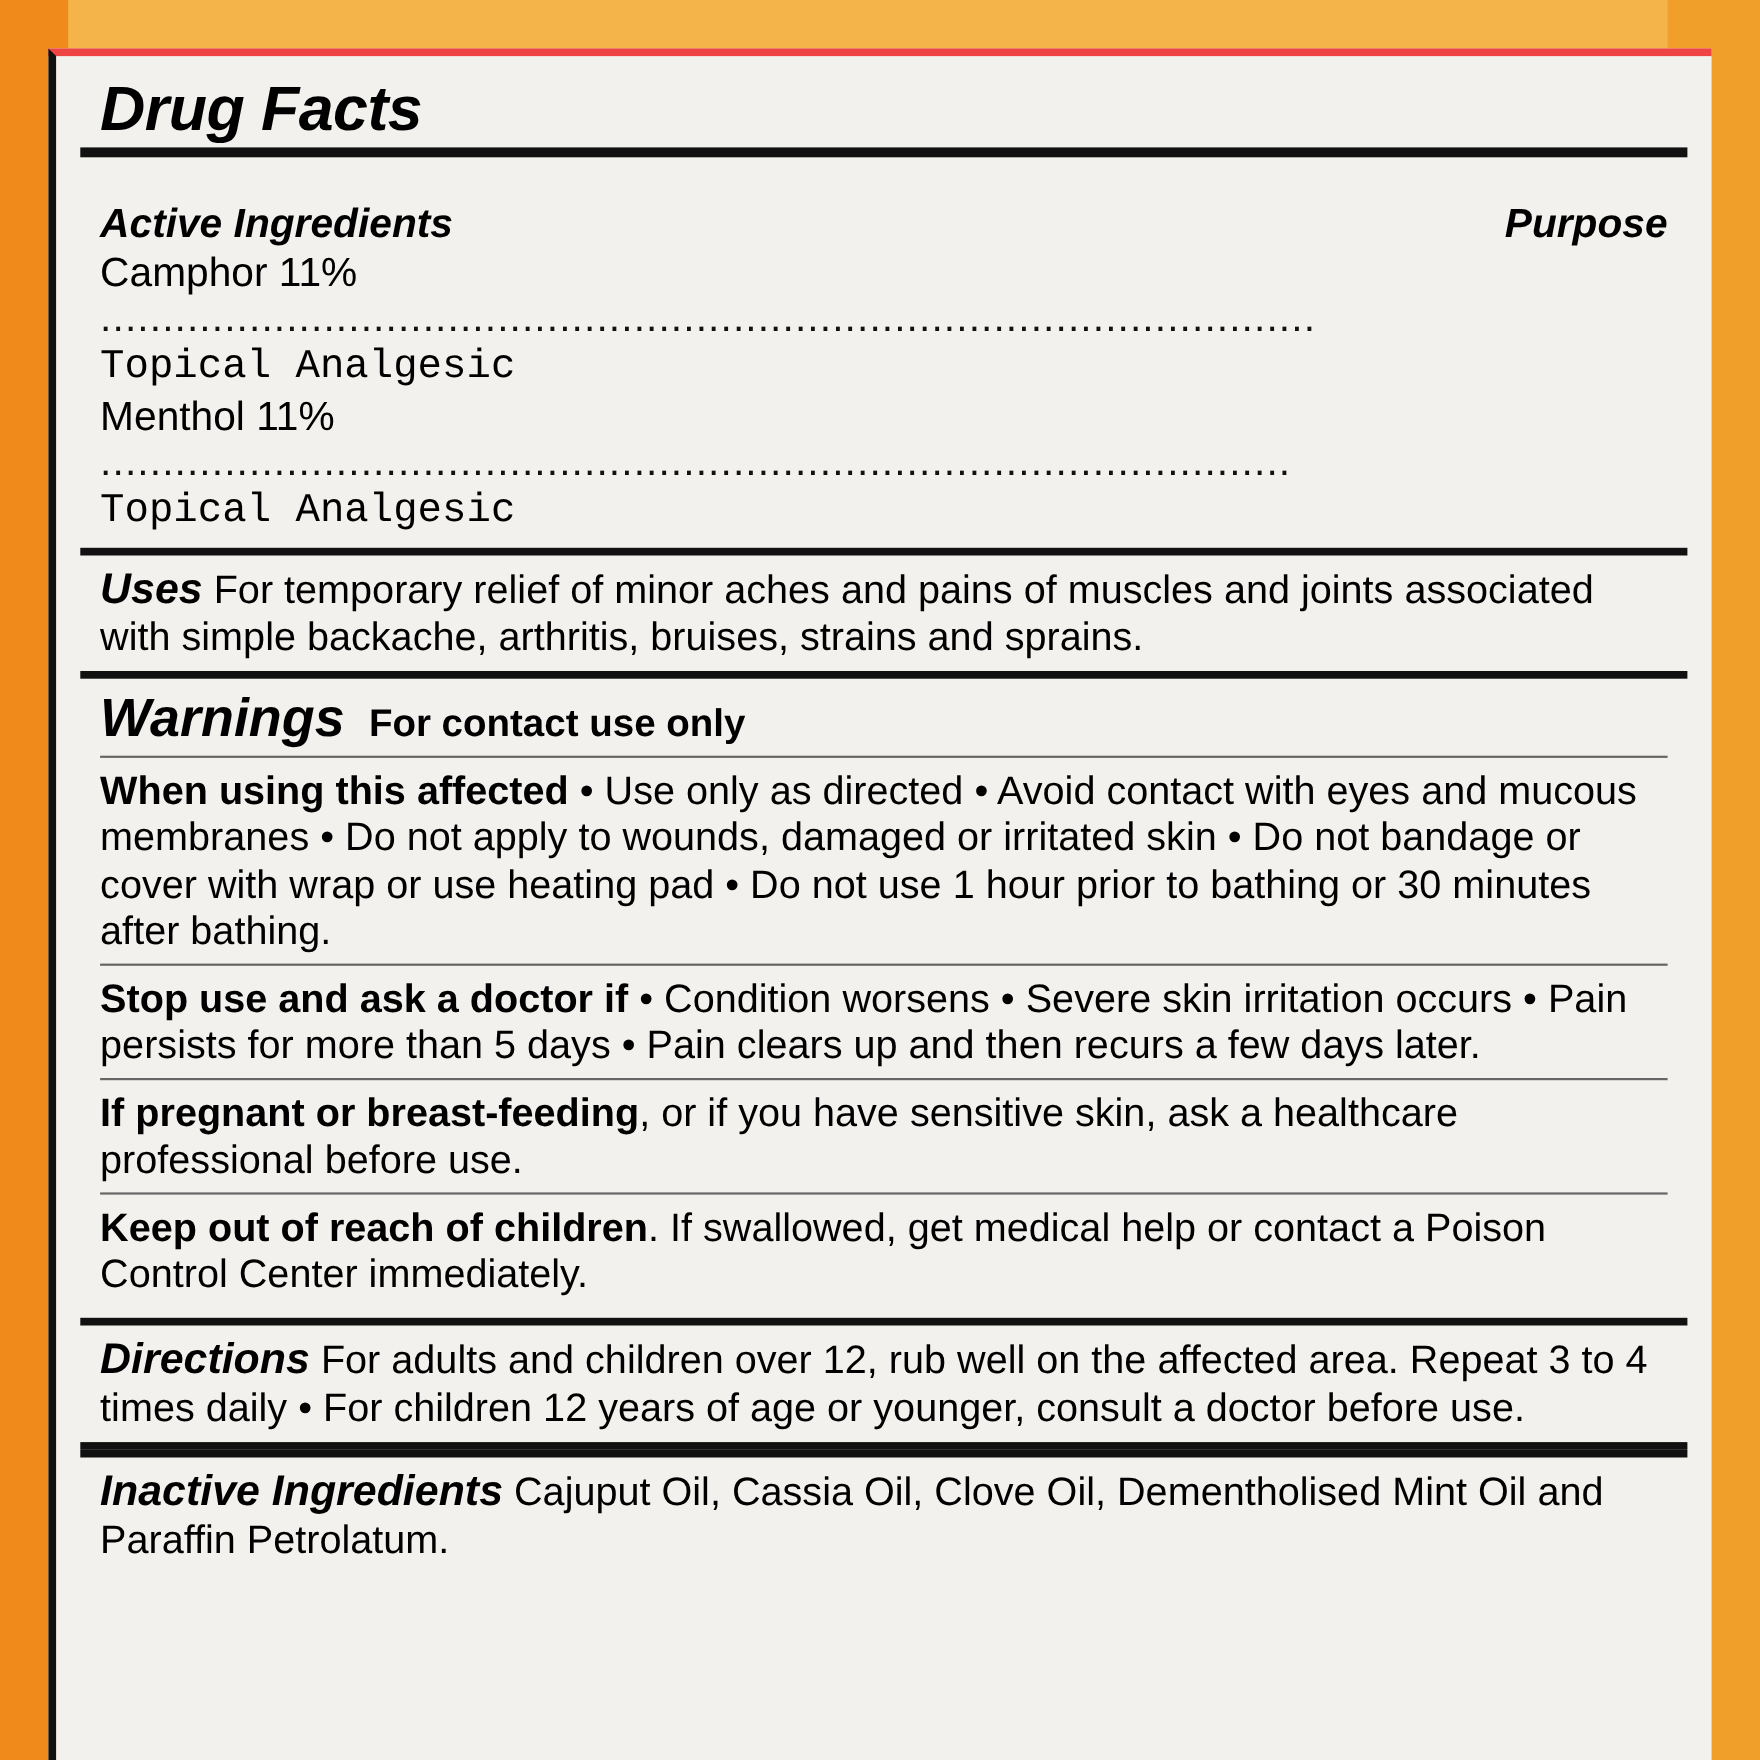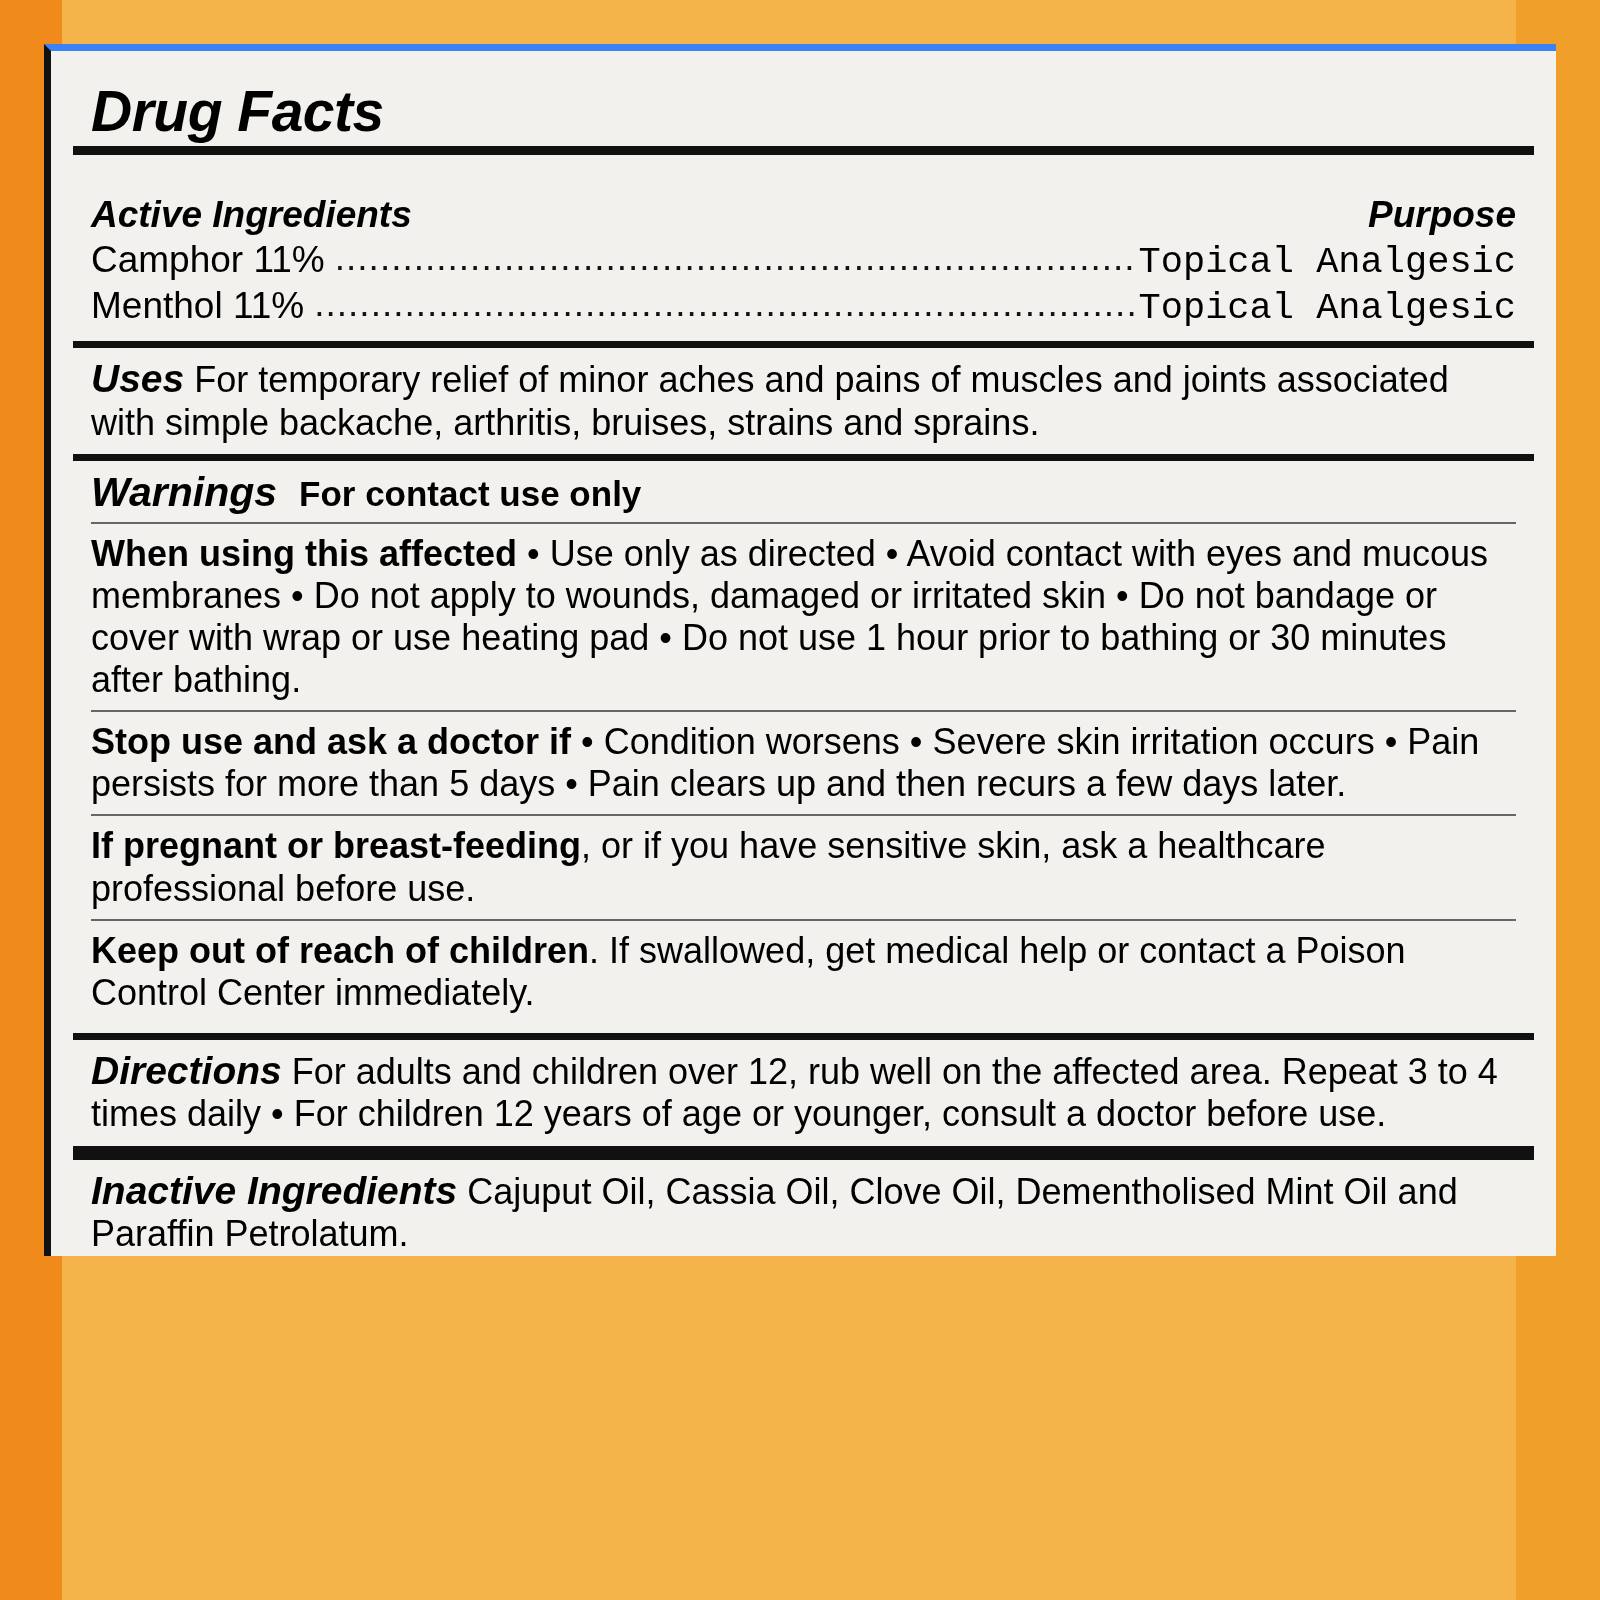--- a/index.html
+++ b/index.html
@@ -34,26 +34,26 @@
     width: 84px; height: 1600px;
     background: #f0a02a;
   }
 
   
   .panel {
     position: absolute;
     left: 44px;
     top: 44px;
     width: 1512px;
-    height: 1212px;
+    height: 1556px;
     background: #f2f1ee;
     border-left: 7px solid #111;
-    border-top: 7px solid #3b82f6;
+    border-top: 7px solid #ef4444;
     box-sizing: border-box;
-    padding: 16px 22px;
+    padding: 4px 22px;
   }
 
   .title {
     font-size: 57px;
     font-weight: bold;
     font-style: italic;
     letter-spacing: -0.5px;
     padding: 16px 0 6px 18px;
     line-height: 1.0;
   }
@@ -86,20 +86,21 @@
     padding-bottom: 2px;
     margin-top: 32px;
   }
 
   .ai-row {
     display: flex;
     align-items: baseline;
     font-size: 37px;
     line-height: 1.18;
     white-space: nowrap;
+    flex-direction: column;
   }
   .ai-name { flex: 0 0 auto; padding-right: 10px; }
   .ai-dots {
     flex: 1 1 auto;
     overflow: hidden;
     white-space: nowrap;
     font-size: 37px;
     letter-spacing: 1px;
     color: #111;
     position: relative;
@@ -120,21 +121,21 @@
   .warnings-head {
     display: flex;
     align-items: baseline;
     gap: 22px;
     font-size: 38px;
     padding-bottom: 6px;
   }
   .warnings-head .w-main {
     font-weight: bold;
     font-style: italic;
-    font-size: 41px;
+    font-size: 49px;
   }
   .warnings-head .w-sub {
     font-weight: bold;
     font-size: 35px;
   }
 
   .warn-block {
     padding: 9px 0 9px 0;
     font-size: 36px;
     line-height: 1.17;

